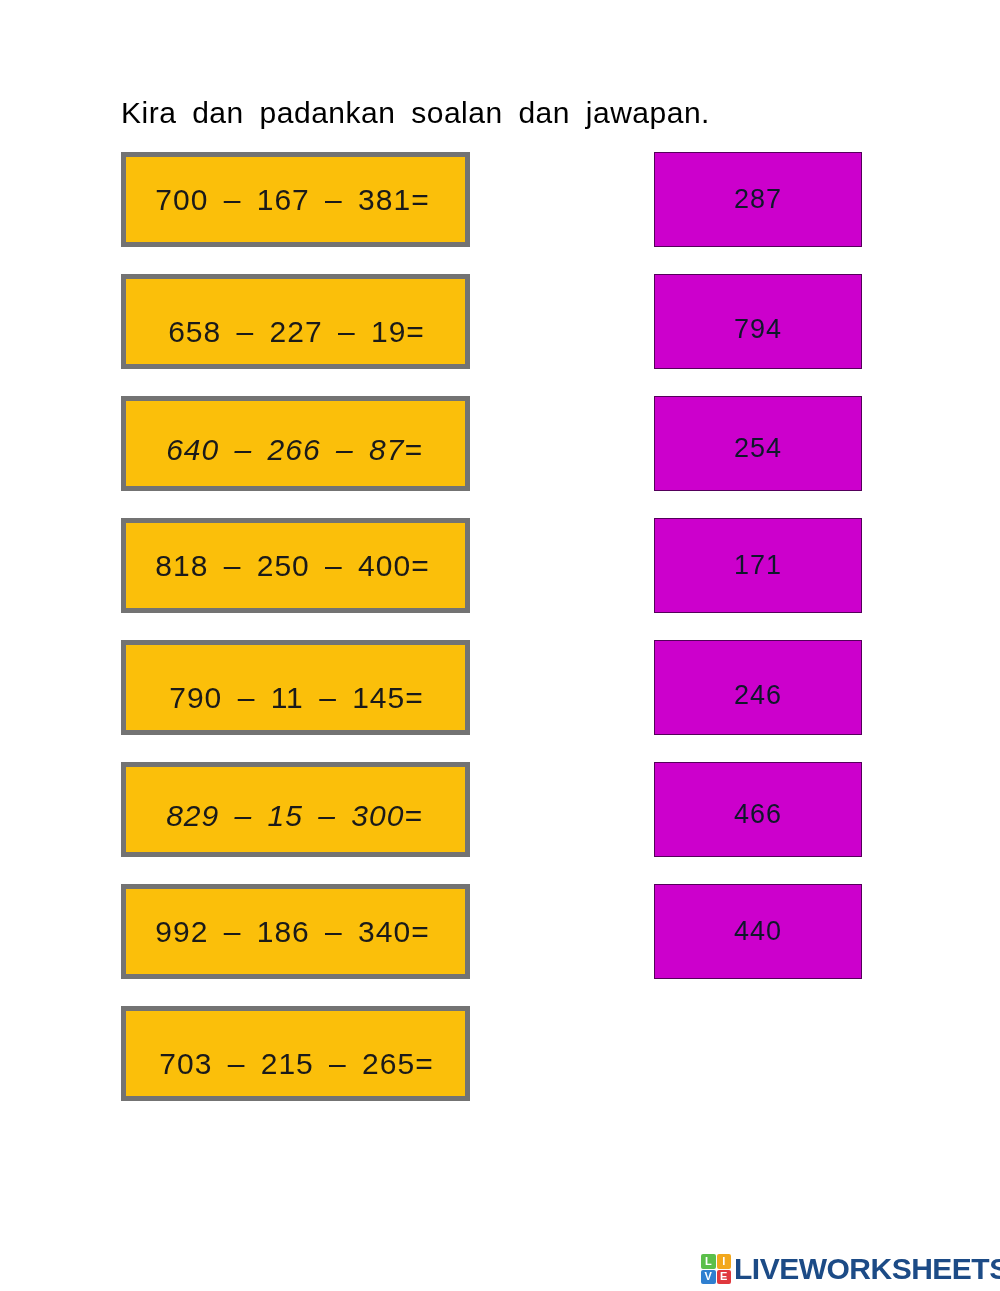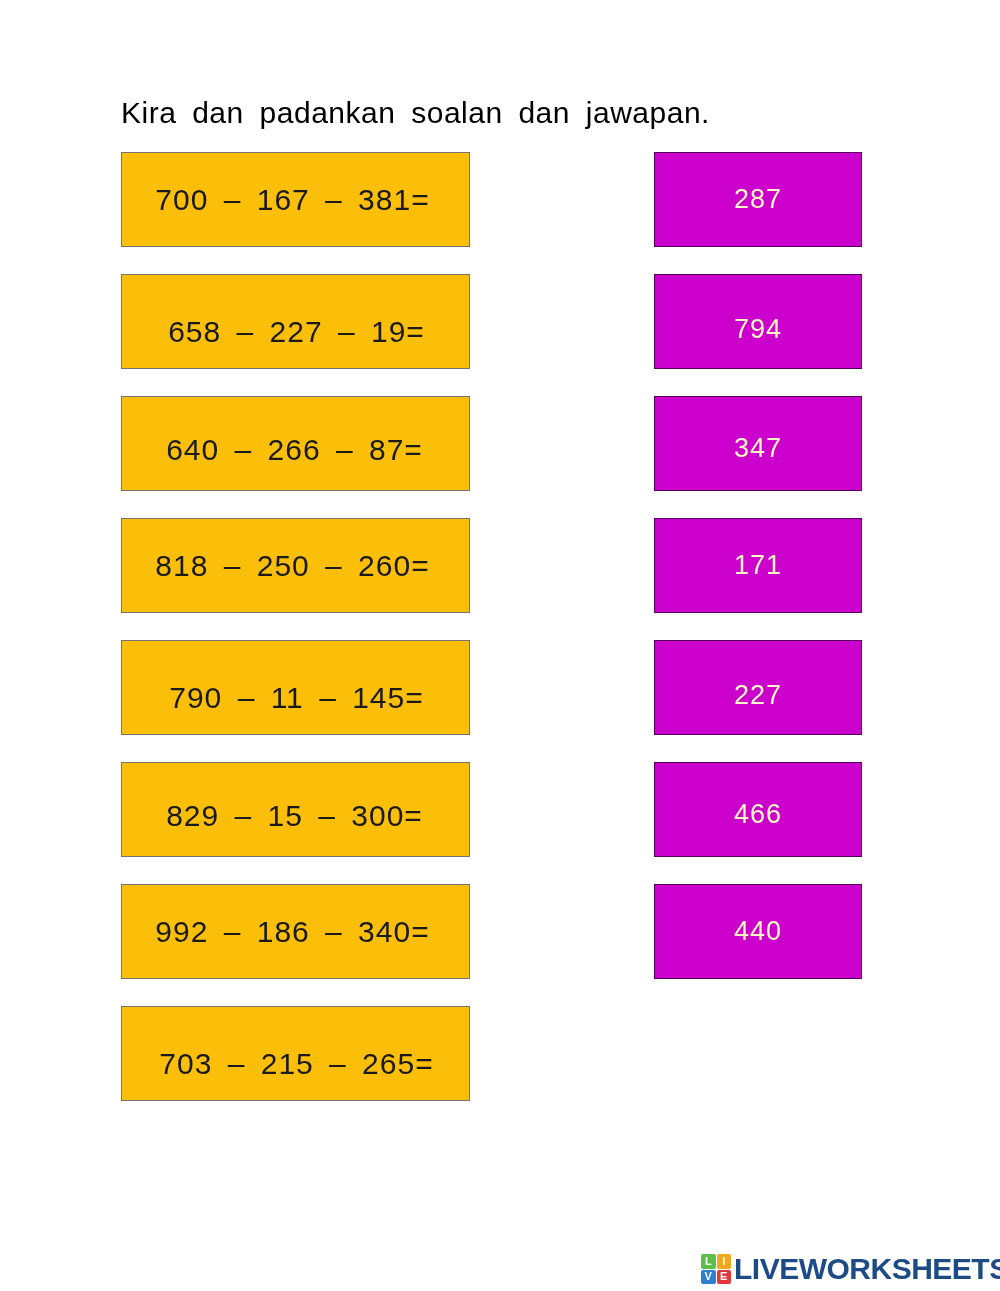--- a/index.html
+++ b/index.html
@@ -57,21 +57,21 @@
     height: 95px;
     margin-bottom: 27px;
     display: flex;
     align-items: center;
     position: relative;
   }
 
   .q-box {
     width: 349px;
     background: #FBBF0A;
-    border: 1px solid #737373;
+    border: 5px solid #737373;
     justify-content: center;
   }
 
   .a-box {
     width: 208px;
     background: #CC00CC;
     border: 1px solid #54005a;
     justify-content: center;
   }
 
@@ -82,29 +82,29 @@
     color: #1a1a1a;
     letter-spacing: 1px;
     word-spacing: 6px;
     white-space: nowrap;
   }
 
   .a-text {
     font-family: "Liberation Sans", sans-serif;
     font-size: 27px;
     font-weight: 400;
-    color: #fef9c3;
+    color: #0f172a;
     letter-spacing: 1px;
     white-space: nowrap;
   }
 
   
   .q-box.pad-a .q-text { transform: translate(-3px, 0px); }
   .q-box.pad-b .q-text { transform: translate(1px, 10px); }
-  .q-box.pad-c .q-text { transform: translate(-1px, 6px); }
+  .q-box.pad-c .q-text { transform: translate(-1px, 6px); font-style: italic; }
 
   .a-box.pad-a .a-text { transform: translate(0px, 0px); }
   .a-box.pad-b .a-text { transform: translate(0px, 8px); }
   .a-box.pad-c .a-text { transform: translate(0px, 5px); }
 
   
   .footer-logo {
     position: absolute;
     left: 697px;
     top: 1251px;
@@ -157,21 +157,21 @@
     <div class="q-box pad-a">
       <span class="q-text">700  –  167  –  381=</span>
     </div>
     <div class="q-box pad-b">
       <span class="q-text">658  –  227  –  19=</span>
     </div>
     <div class="q-box pad-c">
       <span class="q-text">640  –  266  –  87=</span>
     </div>
     <div class="q-box pad-a">
-      <span class="q-text">818  –  250  –  260=</span>
+      <span class="q-text">818  –  250  –  400=</span>
     </div>
     <div class="q-box pad-b">
       <span class="q-text">790  –  11  –  145=</span>
     </div>
     <div class="q-box pad-c">
       <span class="q-text">829  –  15  –  300=</span>
     </div>
     <div class="q-box pad-a">
       <span class="q-text">992  –  186  –  340=</span>
     </div>
@@ -181,27 +181,27 @@
   </div>
 
   <div class="col-answers">
     <div class="a-box pad-a">
       <span class="a-text">287</span>
     </div>
     <div class="a-box pad-b">
       <span class="a-text">794</span>
     </div>
     <div class="a-box pad-c">
-      <span class="a-text">347</span>
+      <span class="a-text">254</span>
     </div>
     <div class="a-box pad-a">
       <span class="a-text">171</span>
     </div>
     <div class="a-box pad-b">
-      <span class="a-text">227</span>
+      <span class="a-text">246</span>
     </div>
     <div class="a-box pad-c">
       <span class="a-text">466</span>
     </div>
     <div class="a-box pad-a">
       <span class="a-text">440</span>
     </div>
   </div>
 
   <div class="footer-logo">

